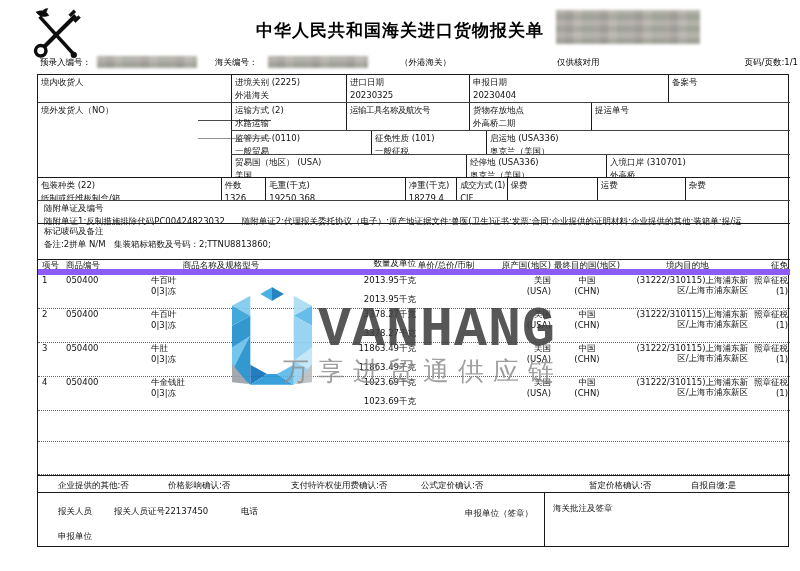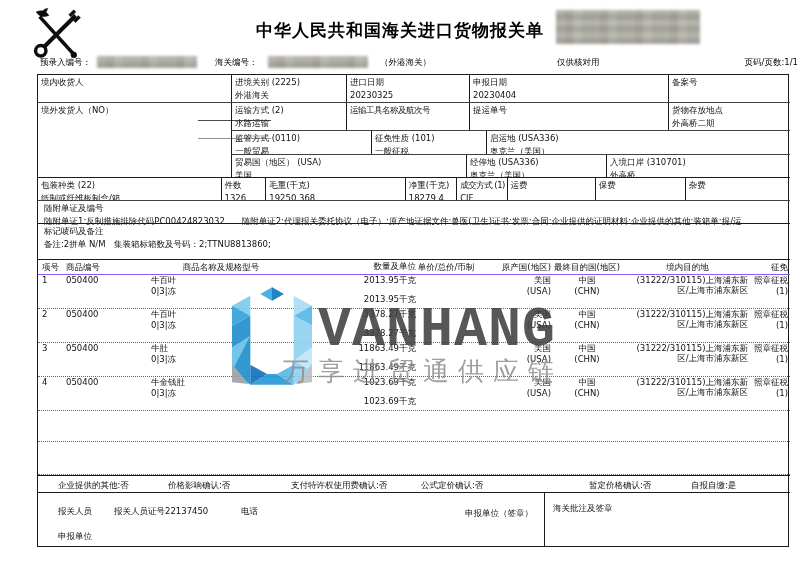--- a/index.html
+++ b/index.html
@@ -28,21 +28,21 @@
   .val { display:block; margin-top:2px; white-space:nowrap; }
   .bb { border-bottom:1px solid #404040; }
   .bt { border-top:1px solid #1a1a1a; }
 
   .leftcell { position:absolute; left:0; width:193px; padding:2px 3px; }
 
   .artifact-line { position:absolute; height:1px; background:#4a4a4a; }
 
   
   .items { position:absolute; left:0; top:184px; width:752px; height:216px; border-top:1px solid #1a1a1a; font-size:8.5px; }
-  .itable-header { display:flex; height:15px; border-bottom:1px solid #8b5cf6; align-items:center; }
+  .itable-header { display:flex; height:15px; border-bottom:6px solid #8b5cf6; align-items:center; }
   .irow { display:flex; height:34px; border-bottom:1px dotted #666; }
   .irow-empty { height:31px; border-bottom:1px dotted #666; }
   .c-no { width:28px; padding-left:4px; }
   .c-code { width:55px; }
   .c-name { width:200px; padding-left:30px; }
   .c-qty { width:95px; text-align:right; display:flex; flex-direction:column; justify-content:space-between; padding-bottom:3px; }
   .c-price { width:60px; text-align:center; }
   .c-origin { width:75px; text-align:right; }
   .c-dest { width:72px; text-align:center; }
   .c-dom { width:125px; text-align:right; line-height:1.2; padding-left:4px; }
@@ -88,21 +88,21 @@
     </svg>
   </div>
 
   <div class="abs title">中华人民共和国海关进口货物报关单</div>
   <div class="abs blur-box" style="left:556px;top:10px;width:144px;height:34px;"></div>
 
   <span class="abs toprow" style="left:40px;">预录入编号：</span>
   <div class="abs blur-box" style="left:97px;top:56px;width:100px;height:12px;"></div>
   <span class="abs toprow" style="left:215px;">海关编号：</span>
   <div class="abs blur-box" style="left:268px;top:56px;width:100px;height:12px;"></div>
-  <span class="abs toprow" style="left:380px;">（外港海关）</span>
+  <span class="abs toprow" style="left:400px;">（外港海关）</span>
   <span class="abs toprow" style="left:557px;">仅供核对用</span>
   <span class="abs toprow" style="left:670px;width:128px;text-align:right;">页码/页数:1/1</span>
 
   <div class="abs form">
 
     <div class="leftcell bb" style="top:0;height:28px;">
       <span class="lbl">境内收货人</span>
     </div>
     <div class="leftcell" style="top:28px;height:74px;">
       <span class="lbl">境外发货人（NO）</span>
@@ -131,27 +131,27 @@
 
     <div class="strip bb" style="top:28px;height:28px;">
       <div class="cell" style="width:115px;">
         <span class="lbl">运输方式 (2)</span>
         <span class="val">水路运输</span>
       </div>
       <div class="cell" style="width:123px;">
         <span class="lbl" style="letter-spacing:-.5px;">运输工具名称及航次号</span>
         <span class="val"></span>
       </div>
-      <div class="cell" style="width:199px;">
-        <span class="lbl">提运单号</span>
-        <span class="val"></span>
-      </div>
       <div class="cell" style="width:122px;">
         <span class="lbl">货物存放地点</span>
         <span class="val">外高桥二期</span>
+      </div>
+      <div class="cell" style="width:199px;">
+        <span class="lbl">提运单号</span>
+        <span class="val"></span>
       </div>
     </div>
 
     <div class="strip bb" style="top:56px;height:24px;">
       <div class="cell" style="width:140px;">
         <span class="lbl">监管方式 (0110)</span>
         <span class="val">一般贸易</span>
       </div>
       <div class="cell" style="width:115px;">
         <span class="lbl">征免性质 (101)</span>
@@ -192,26 +192,26 @@
         <span class="val">19250.368</span>
       </div>
       <div class="cell" style="width:54px;margin-left:39px;">
         <span class="lbl">净重(千克)</span>
         <span class="val">18279.4</span>
       </div>
       <div class="cell" style="width:53px;">
         <span class="lbl" style="letter-spacing:-.5px;">成交方式 (1)</span>
         <span class="val">CIF</span>
       </div>
+      <div class="cell" style="width:95px;">
+        <span class="lbl">保费</span>
+        <span class="val"></span>
+      </div>
       <div class="cell" style="width:93px;">
         <span class="lbl">运费</span>
-        <span class="val"></span>
-      </div>
-      <div class="cell" style="width:95px;">
-        <span class="lbl">保费</span>
         <span class="val"></span>
       </div>
       <div class="cell" style="width:111px;">
         <span class="lbl">杂费</span>
         <span class="val"></span>
       </div>
     </div>
 
     <div class="abs" style="left:0;top:126px;width:752px;height:22px;padding:2px 6px;">
       <span class="lbl">随附单证及编号</span>

